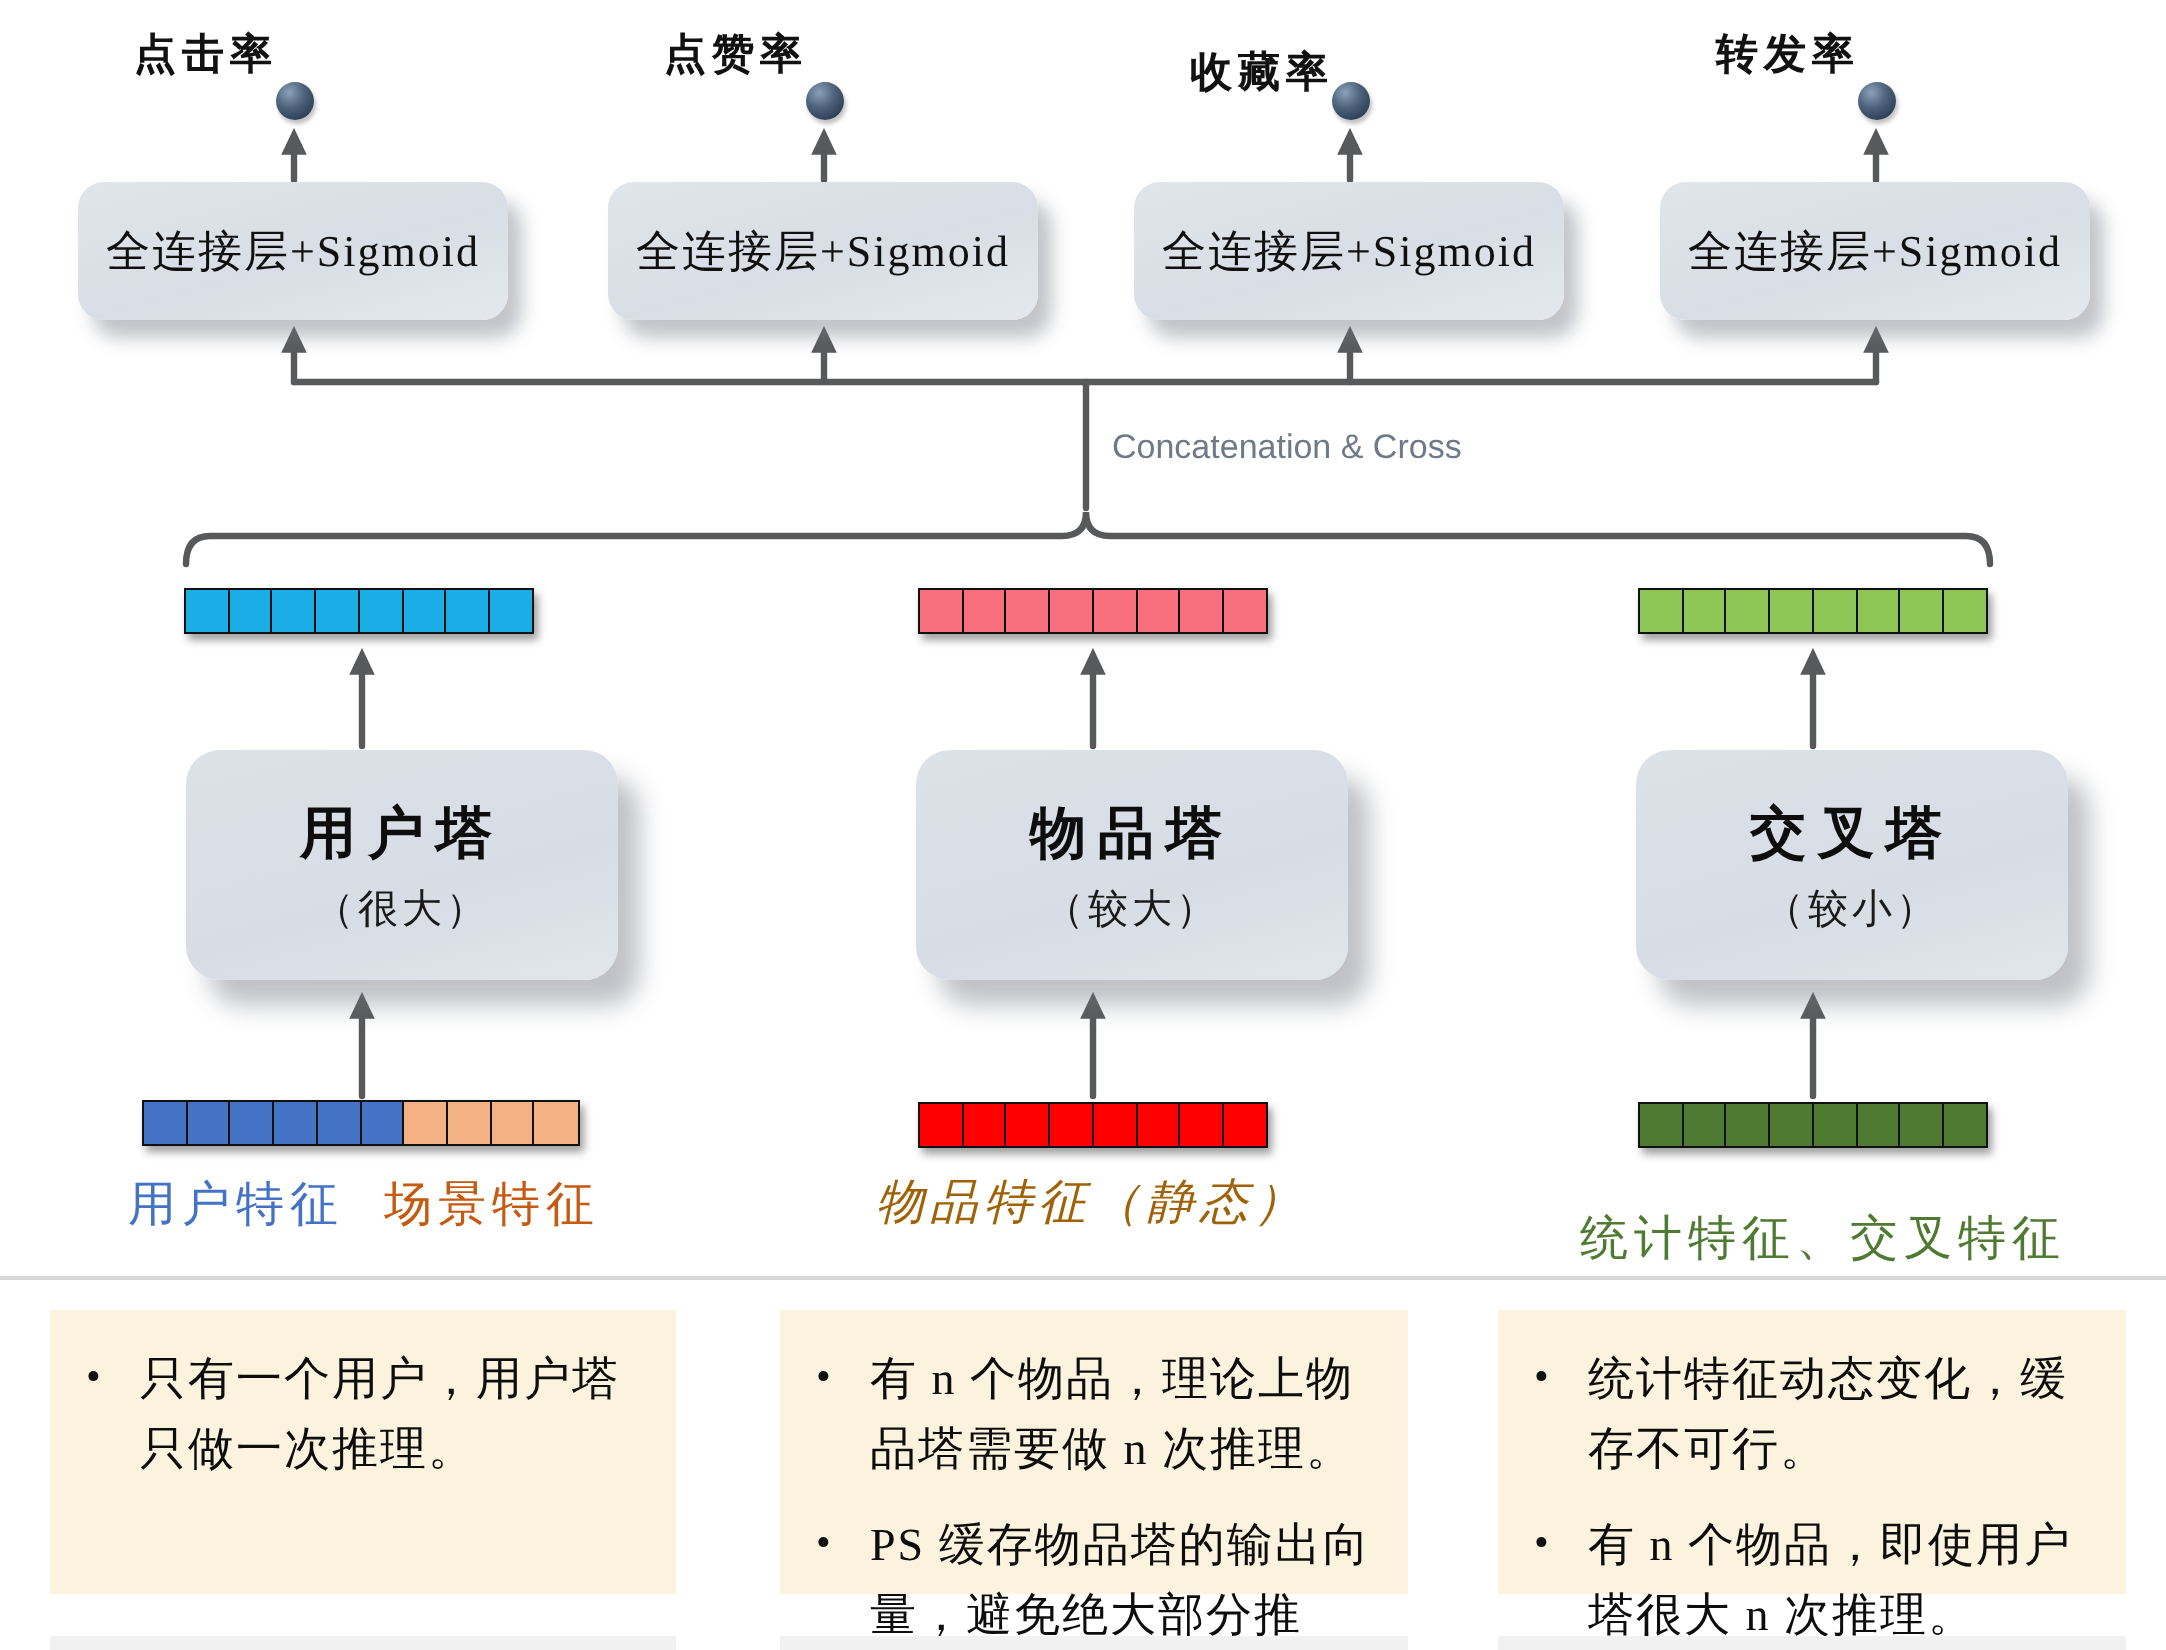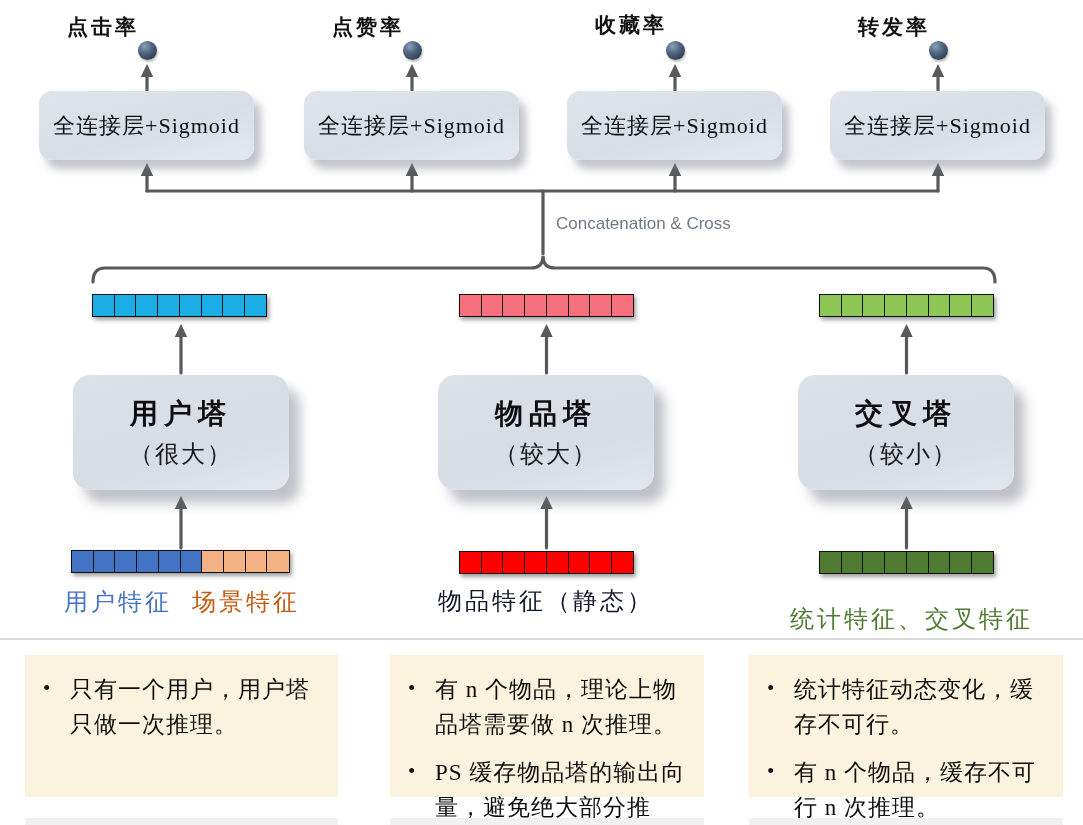--- a/index.html
+++ b/index.html
@@ -15,23 +15,23 @@
               box-shadow:1px 2px 2px rgba(0,0,0,.25);}
   .fc-box{width:215px;height:69px;border-radius:13px;display:flex;align-items:center;justify-content:center;
           background:linear-gradient(165deg,#e0e4eb 0%,#d9dee6 55%,#e4e8ee 100%);
           box-shadow:7px 9px 9px rgba(120,125,135,.45);
           font-size:22px;color:#101010;letter-spacing:1px;}
   .concat-label{font-family:"Liberation Sans","DejaVu Sans",sans-serif;font-size:17px;color:#6F7A88;
                 letter-spacing:0px;}
   .tower{width:216px;height:115px;border-radius:17px;display:flex;flex-direction:column;
          align-items:center;justify-content:center;
          background:linear-gradient(165deg,#dde2e9 0%,#d7dce5 60%,#e2e6ec 100%);
-         box-shadow:11px 13px 12px rgba(115,120,130,.45);}
+         box-shadow:11px 13px 12px rgba(115,120,130,.45);margin-left:20px;}
   .tower-title{font-size:28px;font-weight:bold;color:#0d0d0d;letter-spacing:6px;}
-  .tower-sub{font-size:24px;color:#1a1a1a;letter-spacing:2px;margin-top:5px;}
+  .tower-sub{font-size:20px;color:#1a1a1a;letter-spacing:2px;margin-top:5px;}
 
   .vector{display:flex;filter:drop-shadow(2.5px 3px 2px rgba(0,0,0,.38));}
   .vector .cell{width:23.4px;height:23.4px;box-sizing:border-box;border:1.7px solid #101010;
                 margin-right:-1.7px;flex:none;}
 
   .input-label{font-size:24px;letter-spacing:3px;white-space:nowrap;text-align:center;}
   .dual-label{display:flex;gap:20px;justify-content:center;}
 
   .divider{left:0;top:638px;width:1083px;height:2px;background:#D9D9D9;}
 
@@ -76,21 +76,21 @@
       <line x1="906.5" y1="373" x2="906.5" y2="331" marker-end="url(#ah)"></line>
 
       <line x1="181" y1="548" x2="181" y2="503" marker-end="url(#ah)"></line>
       <line x1="546.5" y1="548" x2="546.5" y2="503" marker-end="url(#ah)"></line>
       <line x1="906.5" y1="548" x2="906.5" y2="503" marker-end="url(#ah)"></line>
     </g>
   </svg>
 
   <div class="abs head-label" style="left:67px;top:13px">点击率</div>
   <div class="abs head-label" style="left:332px;top:13px">点赞率</div>
-  <div class="abs head-label" style="left:595px;top:11px">收藏率</div>
+  <div class="abs head-label" style="left:595px;top:22px">收藏率</div>
   <div class="abs head-label" style="left:858px;top:13px">转发率</div>
 
   <div class="abs out-circle" style="left:137.5px;top:41px"></div>
   <div class="abs out-circle" style="left:402.5px;top:41px"></div>
   <div class="abs out-circle" style="left:665.5px;top:41px"></div>
   <div class="abs out-circle" style="left:928.5px;top:41px"></div>
 
   <div class="abs fc-box" style="left:39px;top:91px">全连接层+Sigmoid</div>
   <div class="abs fc-box" style="left:304px;top:91px">全连接层+Sigmoid</div>
   <div class="abs fc-box" style="left:567px;top:91px">全连接层+Sigmoid</div>
@@ -172,40 +172,40 @@
       <div class="cell" style="background: rgb(78, 122, 49);"></div>
       <div class="cell" style="background: rgb(78, 122, 49);"></div>
       <div class="cell" style="background: rgb(78, 122, 49);"></div>
       <div class="cell" style="background: rgb(78, 122, 49);"></div>
     </div>
 
   <div class="abs dual-label" style="left:62px;top:586px;width:240px">
     <span class="input-label" style="color: rgb(68, 114, 196);">用户特征</span>
     <span class="input-label" style="color: rgb(197, 90, 17);">场景特征</span>
   </div>
-  <div class="abs input-label" style="left: 436px; top: 585px; width: 220px; color: #0f172a;">物品特征（静态）</div>
+  <div class="abs input-label" style="left: 436px; top: 585px; width: 220px; color: #a16207; font-style: italic;">物品特征（静态）</div>
   <div class="abs input-label" style="left: 790px; top: 603px; width: 235px; color: rgb(78, 122, 49);">统计特征、交叉特征</div>
 
   <div class="abs divider"></div>
 
   <div class="abs note-box" style="left:25px;top:655px;width:313px;height:142px">
     <ul>
       <li>只有一个用户，用户塔只做一次推理。</li>
     </ul>
   </div>
   <div class="abs note-box" style="left:390px;top:655px;width:314px;height:142px">
     <ul>
       <li>有 n 个物品，理论上物品塔需要做 n 次推理。</li>
       <li>PS 缓存物品塔的输出向量，避免绝大部分推理。</li>
     </ul>
   </div>
   <div class="abs note-box" style="left:749px;top:655px;width:314px;height:142px">
     <ul>
       <li>统计特征动态变化，缓存不可行。</li>
-      <li>有 n 个物品，缓存不可行 n 次推理。</li>
+      <li>有 n 个物品，即使用户塔很大 n 次推理。</li>
     </ul>
   </div>
 
   <div class="abs bottom-stub" style="left:25px;width:313px"></div>
   <div class="abs bottom-stub" style="left:390px;width:314px"></div>
   <div class="abs bottom-stub" style="left:749px;width:314px"></div>
 
 </div>
 
 </body></html>

